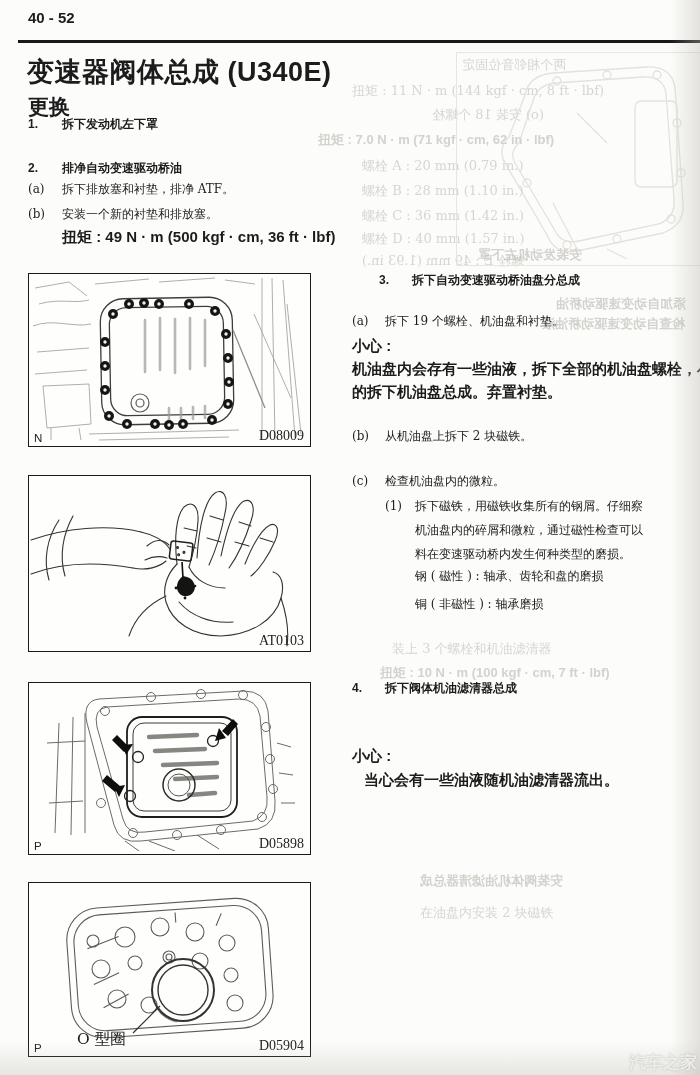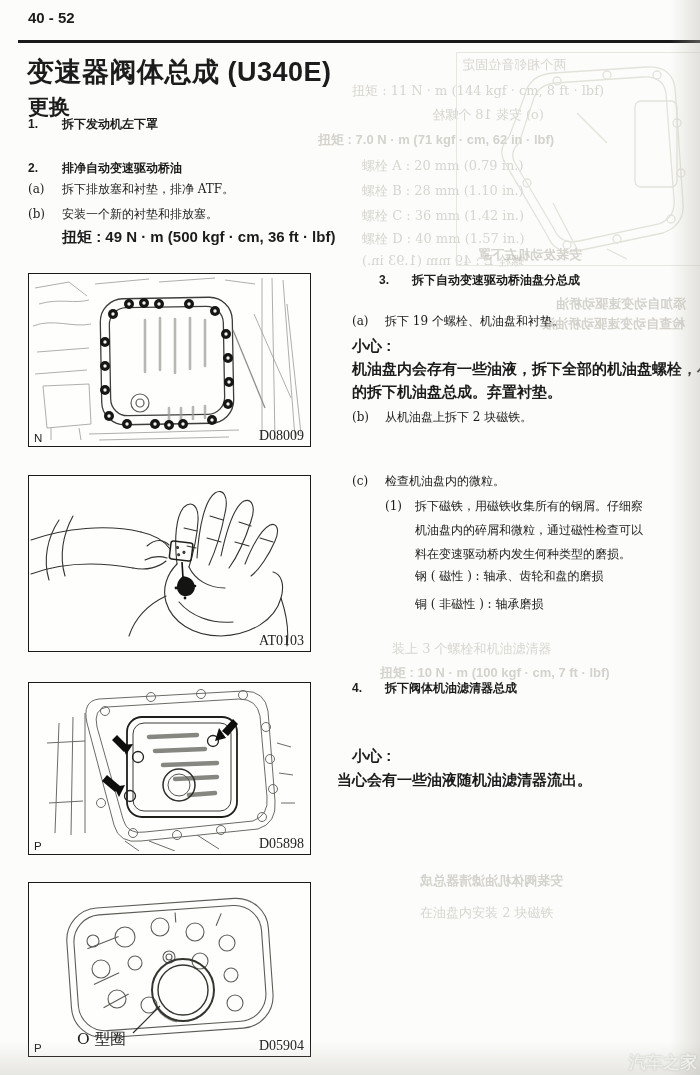--- a/index.html
+++ b/index.html
@@ -171,21 +171,21 @@
 
   <div class="line" style="left:352px;top:272px;margin-left:27px;">
     <span class="headnumR">3.</span><span class="sans b">拆下自动变速驱动桥油盘分总成</span>
   </div>
   <div class="line" style="left:352px;top:313px;">
     <span class="lblR">(a)</span><span>拆下 19 个螺栓、机油盘和衬垫。</span>
   </div>
   <div class="line caution" style="left:352px;top:337px;">小心 :</div>
   <div class="line caution" style="left:352px;top:360px;">机油盘内会存有一些油液，拆下全部的机油盘螺栓，小心</div>
   <div class="line caution" style="left:352px;top:383px;">的拆下机油盘总成。弃置衬垫。</div>
-  <div class="line" style="left:352px;top:409px;">
+  <div class="line" style="left:352px;top:428px;">
     <span class="lblR">(b)</span><span>从机油盘上拆下 2 块磁铁。</span>
   </div>
 
   <div class="fig" style="top:475px;height:175px;">
     <svg width="278" height="172" viewBox="0 0 278 172">
       <g stroke="#33332f" stroke-width="1.1" fill="none" stroke-linecap="round" stroke-linejoin="round">
 
         <path d="M148,88 C145,62 147,40 155,31 C163,24 170,30 169,45 C168,62 164,78 160,91"></path>
         <path d="M168,82 C170,50 176,24 186,17 C194,12 200,20 196,37 C192,58 186,76 180,89"></path>
         <path d="M192,80 C198,52 206,30 215,25 C223,22 227,31 222,45 C216,64 208,81 200,92"></path>
@@ -275,21 +275,21 @@
       </g>
     </svg>
     <span class="figcorner">P</span>
     <span class="figcode">D05898</span>
   </div>
 
   <div class="line" style="left:352px;top:680px;">
     <span class="headnumR">4.</span><span class="sans b">拆下阀体机油滤清器总成</span>
   </div>
   <div class="line caution" style="left:352px;top:747px;">小心 :</div>
-  <div class="line caution" style="left:337px;top:771px;">当心会有一些油液随机油滤清器流出。</div>
+  <div class="line caution" style="left:364px;top:771px;">当心会有一些油液随机油滤清器流出。</div>
 
 
   <div class="fig" style="top:882px;height:173px;">
     <svg width="278" height="170" viewBox="0 0 278 170">
       <g transform="rotate(-4 142 86)" stroke="#5d5d58" stroke-width="1.1" fill="none">
         <rect x="40" y="20" width="202" height="130" rx="32"></rect>
         <rect x="47" y="27" width="188" height="116" rx="27"></rect>
         <path d="M60,60 L92,50 M64,96 L90,86 M72,120 L98,108"></path>
         <path d="M150,30 L150,40 M196,34 L190,46"></path>
       </g>

